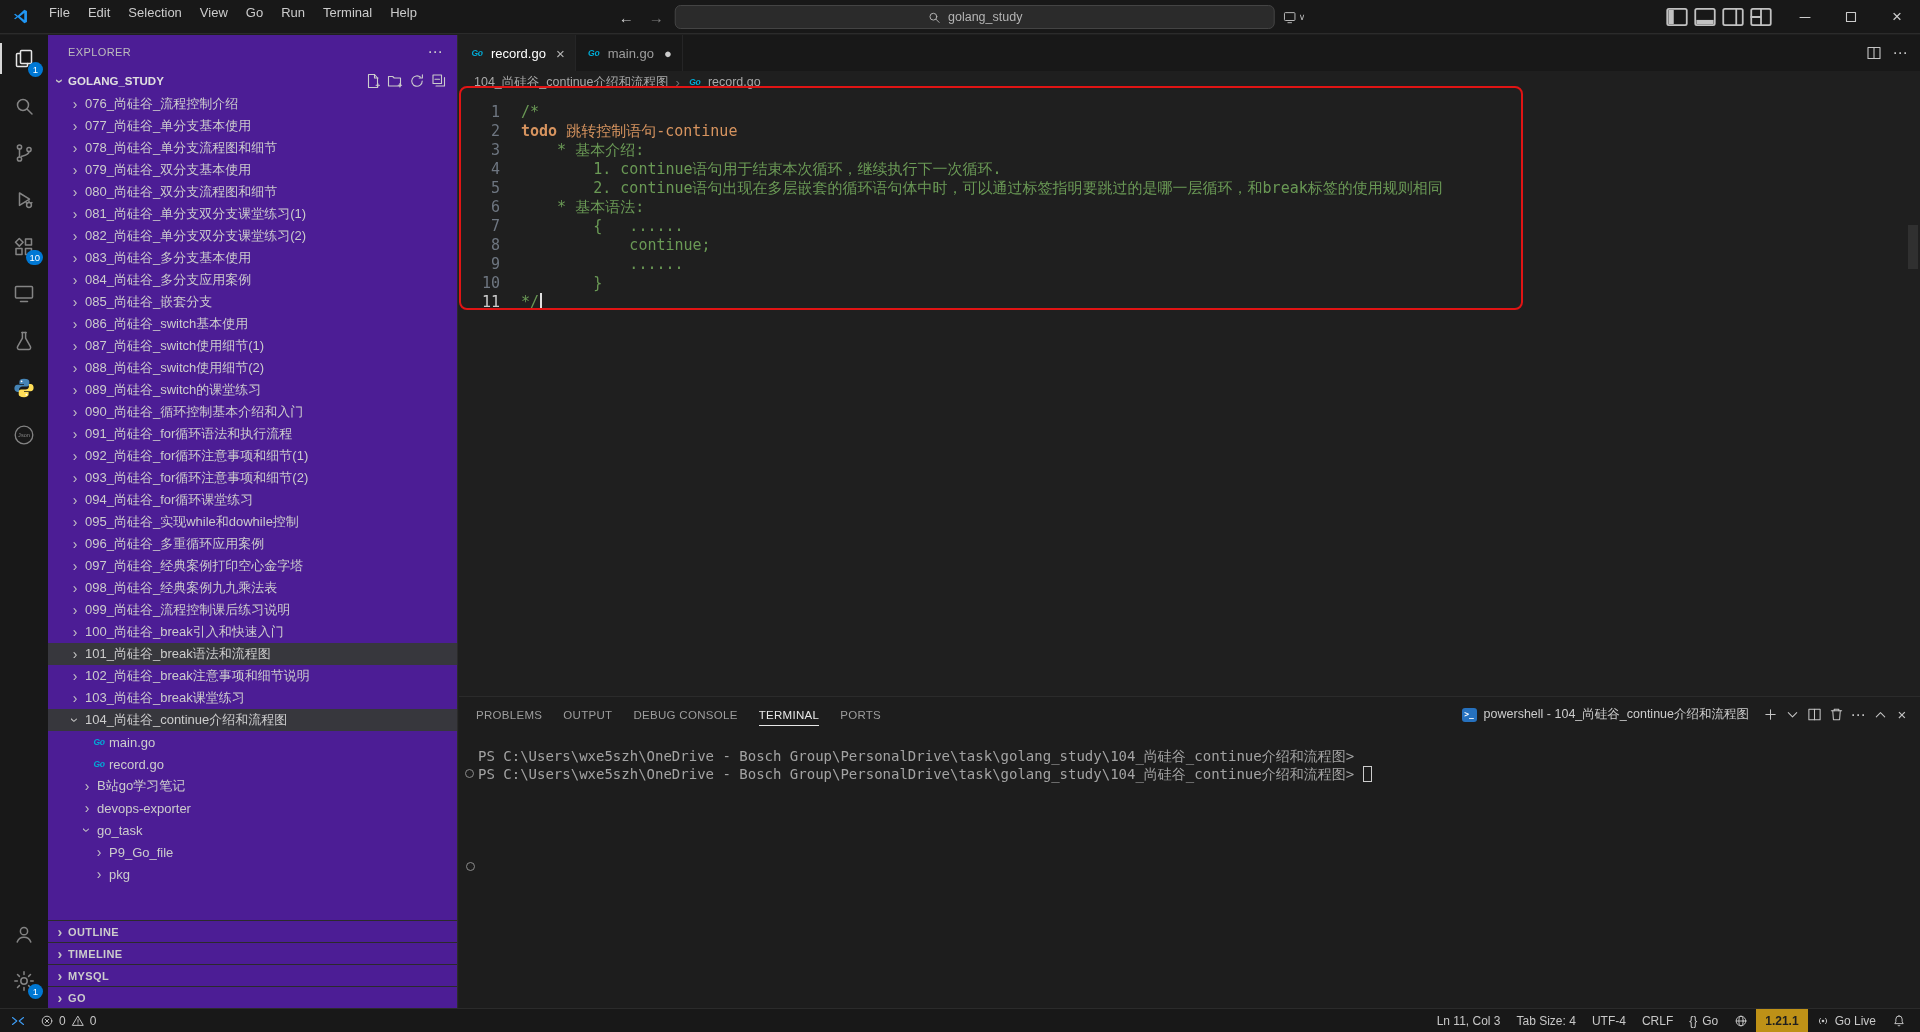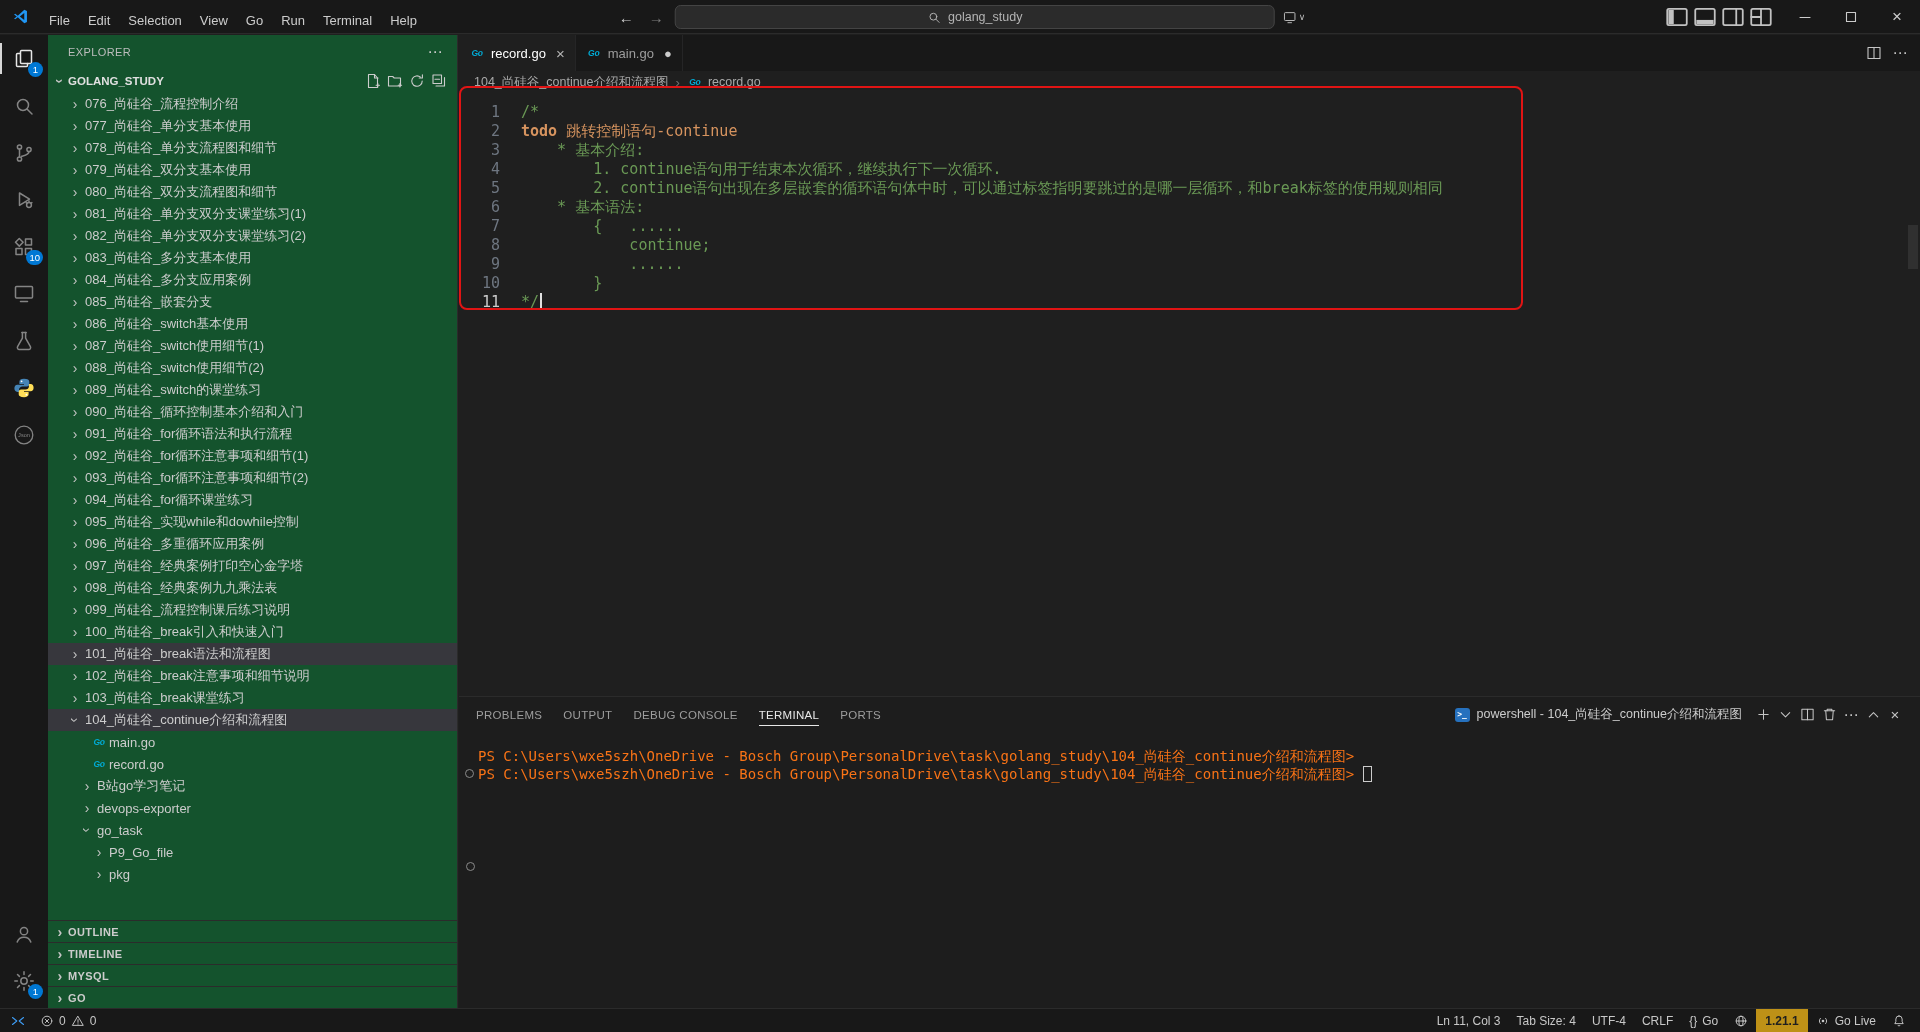--- a/index.html
+++ b/index.html
@@ -7,21 +7,21 @@
   body{position:relative;background:#1f1f1f;color:#ccc;font-family:"Liberation Sans","DejaVu Sans",sans-serif;font-size:13px}
   .ic16{width:16px;height:16px;display:inline-flex;align-items:center;justify-content:center;flex:none}
   .ic14{width:14px;height:14px;display:inline-flex;align-items:center;justify-content:center;flex:none}
   .ic24{width:24px;height:24px;display:inline-flex;align-items:center;justify-content:center;flex:none}
   .dim{opacity:.55}
   svg{display:block}
 
   
   .titlebar{position:absolute;top:0;left:0;right:0;height:34px;background:#181818;border-bottom:1px solid #2b2b2b;display:flex;align-items:center;z-index:6}
   .logo{width:40px;height:34px;display:flex;align-items:center;justify-content:center}
-  .menus{display:flex;height:34px;align-items:flex-end}
+  .menus{display:flex;height:34px;align-items:flex-start}
   .menu-item{padding:0 9px;height:26px;line-height:26px;border-radius:5px;color:#cccccc;font-size:13px;cursor:default}
   .tb-center{position:absolute;left:50%;top:0;height:34px;transform:translateX(-50%);display:flex;align-items:center;gap:7px}
   .nav-btn{font-size:15px;color:#cfcfcf;padding:0 4px}
   .search-box{width:600px;height:24px;background:#2b2b2b;border:1px solid #444;border-radius:6px;display:flex;align-items:center;justify-content:center;gap:7px;color:#b4b4b4;font-size:12.5px}
   .tb-right{margin-left:auto;display:flex;align-items:center;height:34px}
   .layout-icons{display:flex;align-items:center;gap:2px;margin-right:8px}
   .layout-icons .ic16{width:26px;height:26px;color:#c2c2c2}
   .win-controls{display:flex;height:34px}
   .win-btn{width:46px;height:34px;display:flex;align-items:center;justify-content:center;color:#cccccc}
   .win-btn .x{font-size:17px}
@@ -30,21 +30,21 @@
   
   .activitybar{position:absolute;top:35px;left:0;width:48px;bottom:24px;background:#181818;display:flex;flex-direction:column}
   .ab-top,.ab-bottom{display:flex;flex-direction:column}
   .ab-bottom{margin-top:auto;padding-bottom:4px}
   .ab-item{position:relative;width:48px;height:47px;display:flex;align-items:center;justify-content:center;color:#848484}
   .ab-item.active{color:#e7e7e7}
   .ab-item.active::before{content:'';position:absolute;left:0;top:8px;bottom:8px;width:2px;background:#d7d7d7}
   .ab-badge{position:absolute;right:5px;bottom:5px;min-width:15px;height:15px;padding:0 3px;background:#0078d4;color:#fff;border-radius:9px;font-size:9.5px;display:flex;align-items:center;justify-content:center;font-family:"Liberation Sans",sans-serif}
 
   
-  .sidebar{position:absolute;top:35px;left:48px;width:410px;bottom:24px;background:#14532d;border-right:1px solid #2b2b2b;display:flex;flex-direction:column;overflow:hidden}
+  .sidebar{position:absolute;top:35px;left:48px;width:410px;bottom:24px;background:#4c1d95;border-right:1px solid #2b2b2b;display:flex;flex-direction:column;overflow:hidden}
   .side-title{height:34px;flex:none;display:flex;align-items:center;padding:0 14px 0 20px;font-size:11px;color:#bdbdbd;letter-spacing:.4px}
   .side-title .more{margin-left:auto;color:#cccccc;font-size:15px}
   .section-head{height:24px;flex:none;display:flex;align-items:center;font-weight:700;font-size:11.5px;color:#e0e0e0;padding-left:4px}
   .section-head .chev{transform:rotate(90deg)}
   .section-actions{margin-left:auto;display:flex;align-items:center;gap:6px;padding-right:10px;color:#cccccc}
   .tree{flex:1;overflow:hidden}
   .tree-row{height:22px;display:flex;align-items:center;font-size:13px;color:#cccccc;white-space:nowrap;cursor:default}
   .tree-row.selected{background:#37373d}
   .chev{width:16px;flex:none;text-align:center;color:#c5c5c5;font-size:14px;line-height:16px;display:inline-block}
   .chev.open{transform:rotate(90deg)}
@@ -71,29 +71,29 @@
   .gutter.cur{color:#cccccc}
   .ltext{white-space:pre}
   .caret{display:inline-block;width:1.5px;height:16px;background:#e0e0e0;vertical-align:-2px;margin-left:1px}
   .vscroll{position:absolute;right:2px;top:190px;width:10px;height:44px;background:rgba(255,255,255,.08)}
 
   
   .annotation{position:absolute;left:459px;top:86px;width:1064px;height:224px;border:2.5px solid #e01414;border-radius:8px;z-index:30;pointer-events:none}
 
   
   .panel{position:absolute;left:0;right:0;bottom:0;height:312px;background:#1d1d1d;border-top:1px solid #2b2b2b}
-  .panel-head{height:35px;display:flex;align-items:center;padding:0 14px 0 17px}
+  .panel-head{height:35px;display:flex;align-items:center;padding:0 7px 0 17px}
   .ptab{margin-right:21px;font-size:11.5px;letter-spacing:.3px;color:#9d9d9d;position:relative;height:35px;display:flex;align-items:center}
   .ptab.active{color:#e7e7e7}
   .ptab.active::after{content:'';position:absolute;left:0;right:0;bottom:6px;height:1px;background:#e7e7e7}
   .panel-right{margin-left:auto;display:flex;align-items:center;gap:4px;color:#c5c5c5}
   .shell-label{display:flex;align-items:center;gap:7px;font-size:12.5px;color:#cccccc;margin-right:6px}
   .ps-icon{width:15px;height:14px;border-radius:3px;background:#2671be;color:#fff;font-size:8px;font-weight:700;display:flex;align-items:center;justify-content:center;font-family:"DejaVu Sans Mono",monospace}
   .pt-btn{width:22px;height:22px;display:flex;align-items:center;justify-content:center;color:#c5c5c5;font-size:14px}
-  .term{position:absolute;left:19px;right:10px;top:35px;bottom:0;padding-top:15px;font-family:"DejaVu Sans Mono","Liberation Mono",monospace;font-size:14px;line-height:18px;color:#f97316}
+  .term{position:absolute;left:19px;right:10px;top:35px;bottom:0;padding-top:15px;font-family:"DejaVu Sans Mono","Liberation Mono",monospace;font-size:14px;line-height:18px;color:#a3a3a3}
   .term-line{position:relative;white-space:pre}
   .deco{position:absolute;width:9px;height:9px;border:1px solid #8a8a8a;border-radius:50%;display:inline-block}
   .term-line .deco{left:-13px;top:4px}
   .deco.standalone{left:-12px;top:130px}
   .term-caret{display:inline-block;width:9px;height:16px;border:1px solid #cccccc;vertical-align:-3px;margin-left:9px}
 
   
   .statusbar{position:absolute;left:0;right:0;bottom:0;height:24px;background:#181818;border-top:1px solid #2b2b2b;display:flex;align-items:center;font-size:12px;color:#c8c8c8;z-index:6}
   .sb-item{height:24px;display:flex;align-items:center;gap:5px;padding:0 8px}
   .remote-item{color:#3e9cf4;padding:0 6px 0 10px}

